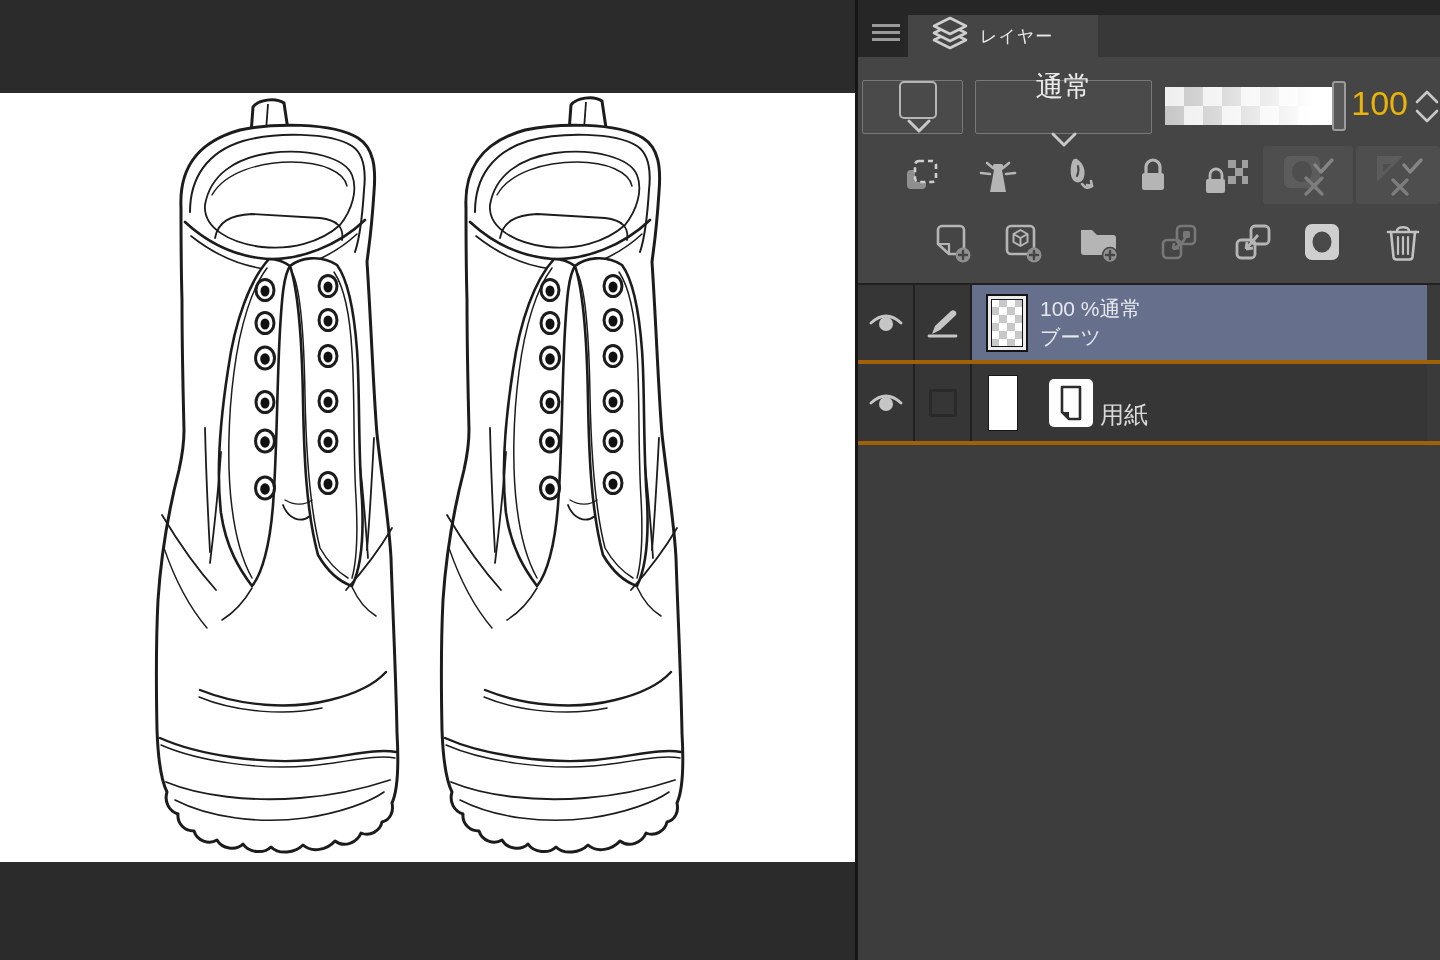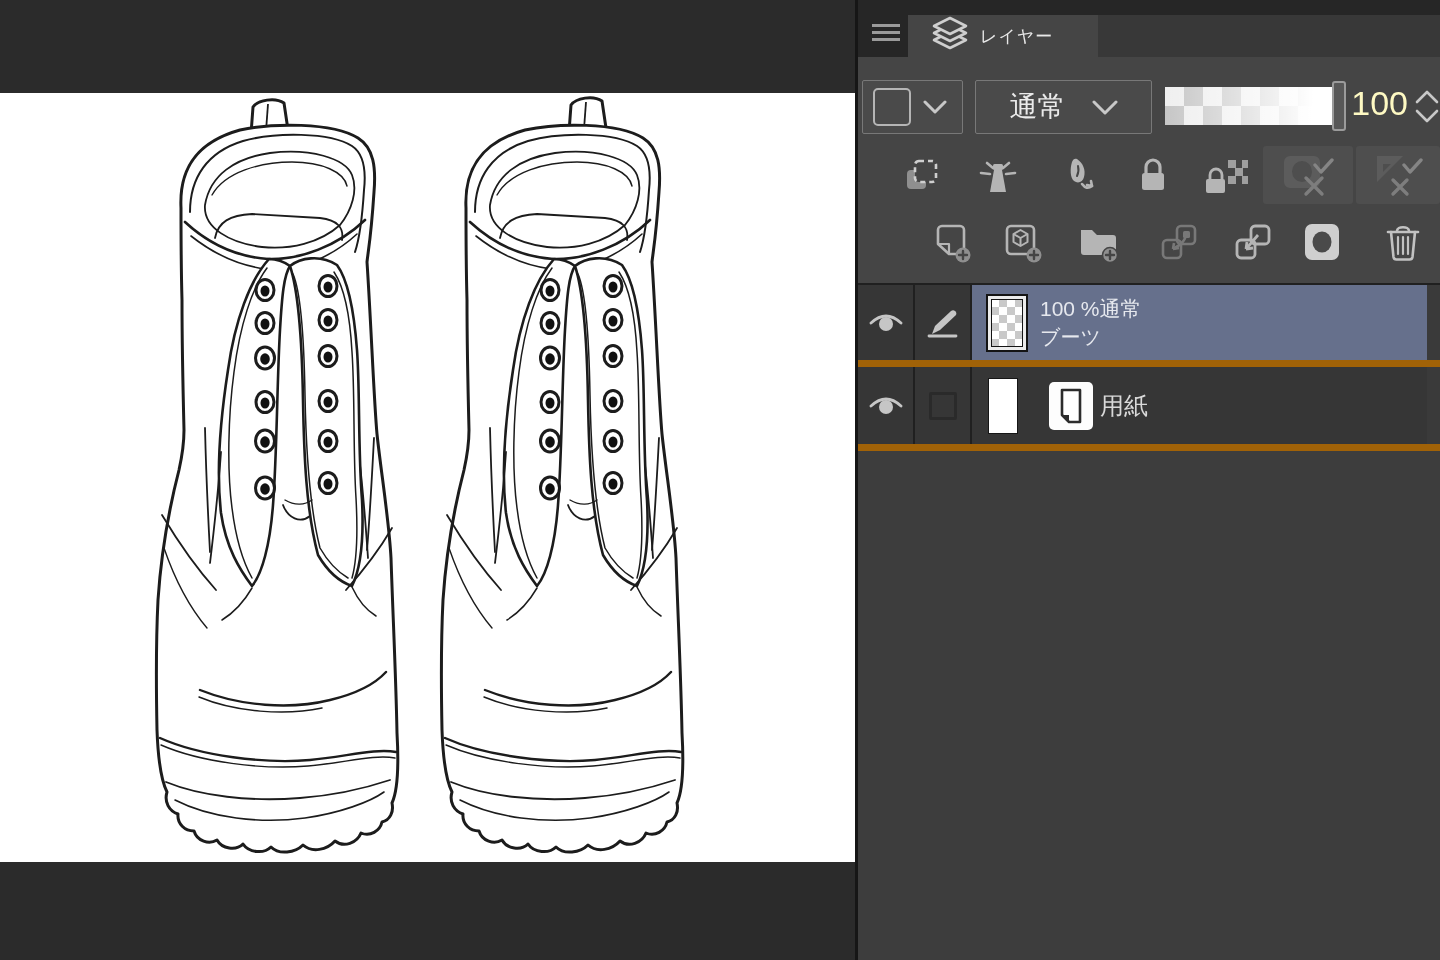--- a/index.html
+++ b/index.html
@@ -14,58 +14,58 @@
   .tabstrip{position:absolute;left:0;top:0;width:582px;height:57px;background:#262626;}
   .tabrow{position:absolute;left:50px;top:15px;width:532px;height:42px;background:#383838;}
   .tab{position:absolute;top:0;height:42px;display:flex;align-items:center;gap:10px;}
   .tab-active{left:0;width:168px;background:#454545;color:#e8e8e8;}
   .tab-inactive{left:170px;width:178px;background:#3e3e3e;color:#7c7c7c;}
   .tab .tlabel{font-size:17px;letter-spacing:1px;}
   .hamburger{position:absolute;left:12px;top:20px;width:32px;height:26px;cursor:pointer;}
   .hamburger i{display:block;height:3px;background:#9a9a9a;margin:4px 2px;}
   
   .dd{position:absolute;top:80px;height:54px;background:#4a4a4a;border:1px solid #787878;
-      border-radius:2px;box-sizing:border-box;display:flex;align-items:center;}
+      border-radius:2px;box-sizing:border-box;display:flex;align-items:center;flex-direction:column;}
   .dd1{left:4px;width:101px;}
   .dd2{left:117px;width:177px;justify-content:center;gap:26px;}
   .swatch{width:34px;height:34px;border:2px solid #b5b5b5;border-radius:5px;margin-left:10px;}
   .chev{flex:0 0 auto;}
   .blendtxt{font-size:28px;color:#eaeaea;}
   .slider{position:absolute;left:307px;top:87px;width:168px;height:38px;
     background-image:linear-gradient(to right, rgba(255,255,255,0) 0%, rgba(255,255,255,1) 88%),
       conic-gradient(#c6c6c6 25%, #efefef 0 50%, #c6c6c6 0 75%, #efefef 0);
     background-size:100% 100%,38px 38px;}
   .slider-handle{position:absolute;left:474px;top:81px;width:14px;height:50px;background:#585858;
     border:2px solid #9b9b9b;border-radius:3px;box-sizing:border-box;}
-  .opval{position:absolute;left:492px;top:84px;width:58px;text-align:right;font-size:34px;color:#fef9c3;}
+  .opval{position:absolute;left:492px;top:84px;width:58px;text-align:right;font-size:34px;color:#eab308;}
   .spinner{position:absolute;left:556px;top:89px;width:26px;height:36px;}
   
   .ibtn{position:absolute;width:46px;height:46px;display:flex;align-items:center;justify-content:center;}
   .row1{top:153px;}  .row2{top:220px;}
   .dtile{position:absolute;top:146px;height:58px;background:#4e4e4e;border-radius:3px;
          display:flex;align-items:center;justify-content:center;}
   
   .layerlist{position:absolute;left:0;top:283px;width:582px;height:677px;background:#3d3d3d;
              border-top:2px solid #202020;box-sizing:border-box;}
-  .lrow{position:relative;display:flex;background:#3a3a3a;border-bottom:7px solid #a16207;}
+  .lrow{position:relative;display:flex;background:#3a3a3a;border-bottom:4px solid #a16207;}
   .lrow1{height:75px;} .lrow2{height:77px;}
   .cell{display:flex;align-items:center;justify-content:center;background:#363636;box-sizing:border-box;}
   .cell-eye,.cell-edit{width:57px;border-right:2px solid #202020;flex:0 0 auto;}
   .cell-main{flex:1 1 auto;margin-right:13px;justify-content:flex-start;background:#363636;}
   .cell-main.selected{background:#66708c;}
   .thumb1{width:32px;height:48px;margin-left:16px;
     background-image:conic-gradient(#c9c9c9 25%,#ffffff 0 50%,#c9c9c9 0 75%,#ffffff 0);
     background-size:16px 16px;border:3px solid #ececec;outline:2px solid #141414;
     box-shadow:inset 0 0 0 1px #141414;}
   .ltext{margin-left:14px;display:flex;flex-direction:column;gap:1px;}
   .linfo{font-size:21px;color:#e6e8ee;}
   .lname{font-size:20px;color:#e6e8ee;}
   .thumb2{width:28px;height:54px;background:#ffffff;border:1px solid #161616;margin-left:16px;}
   .papericon{margin-left:30px;align-self:center;}
-  .lname2{font-size:24px;color:#d9d9d9;margin-left:6px;align-self:flex-end;margin-bottom:22px;}
+  .lname2{font-size:24px;color:#d9d9d9;margin-left:6px;align-self:flex-end;margin-bottom:10px;}
   .checkbox{width:28px;height:28px;border:3px solid #2a2a2a;border-radius:2px;box-sizing:border-box;}
 </style>
 </head>
 <body>
 
 <div class="stage">
 
   <div class="canvas-white">
     <svg width="855" height="769" viewBox="0 93 855 769">
       <defs>

